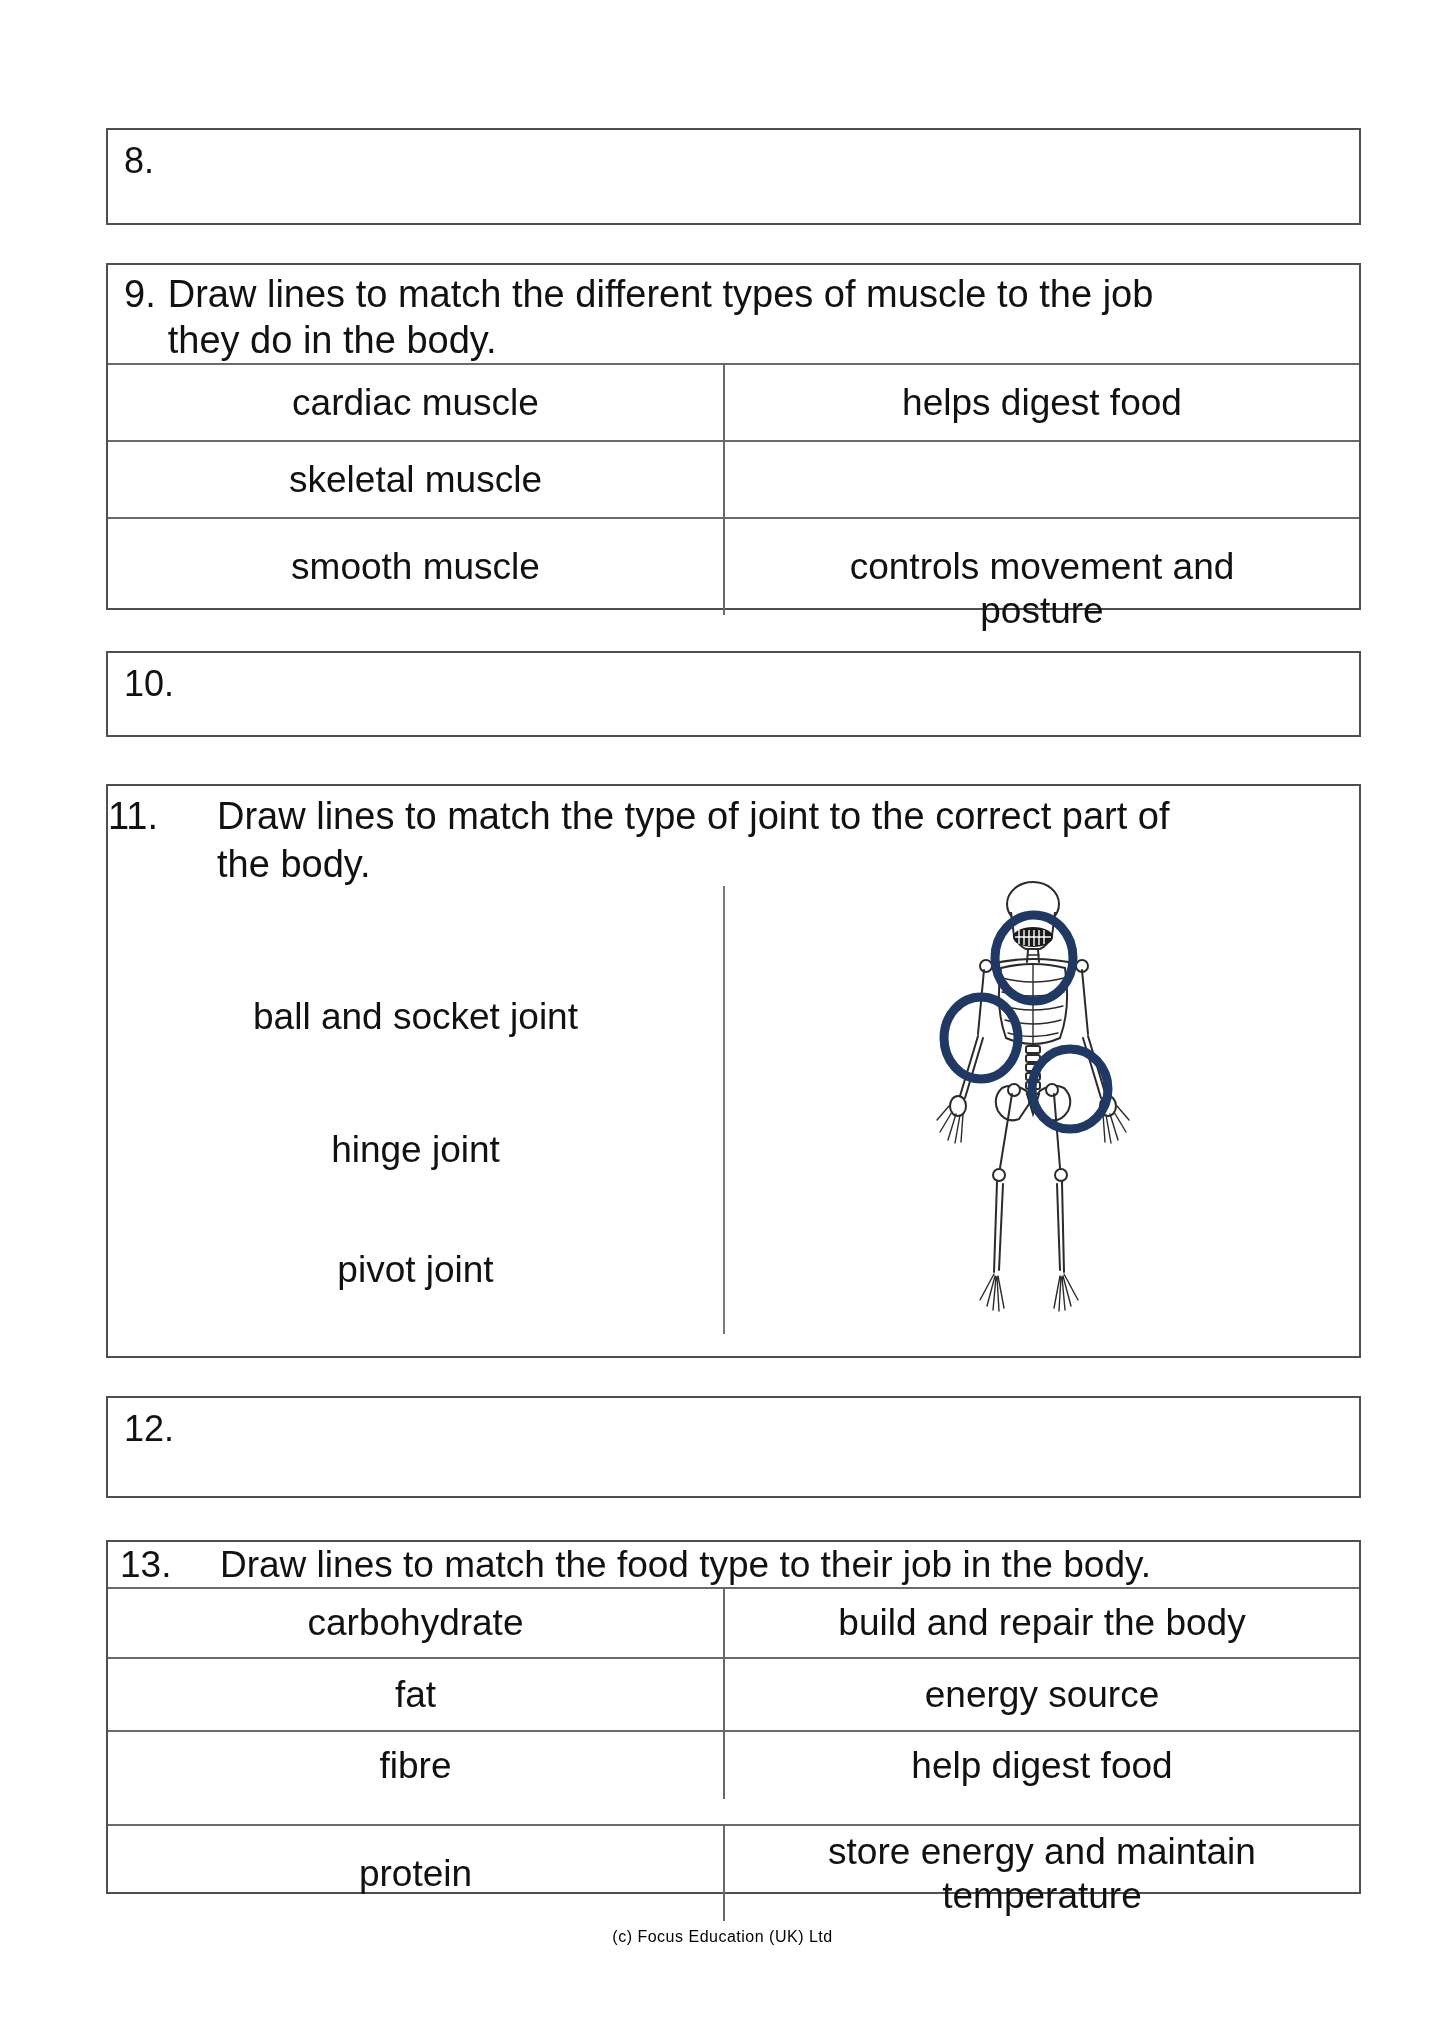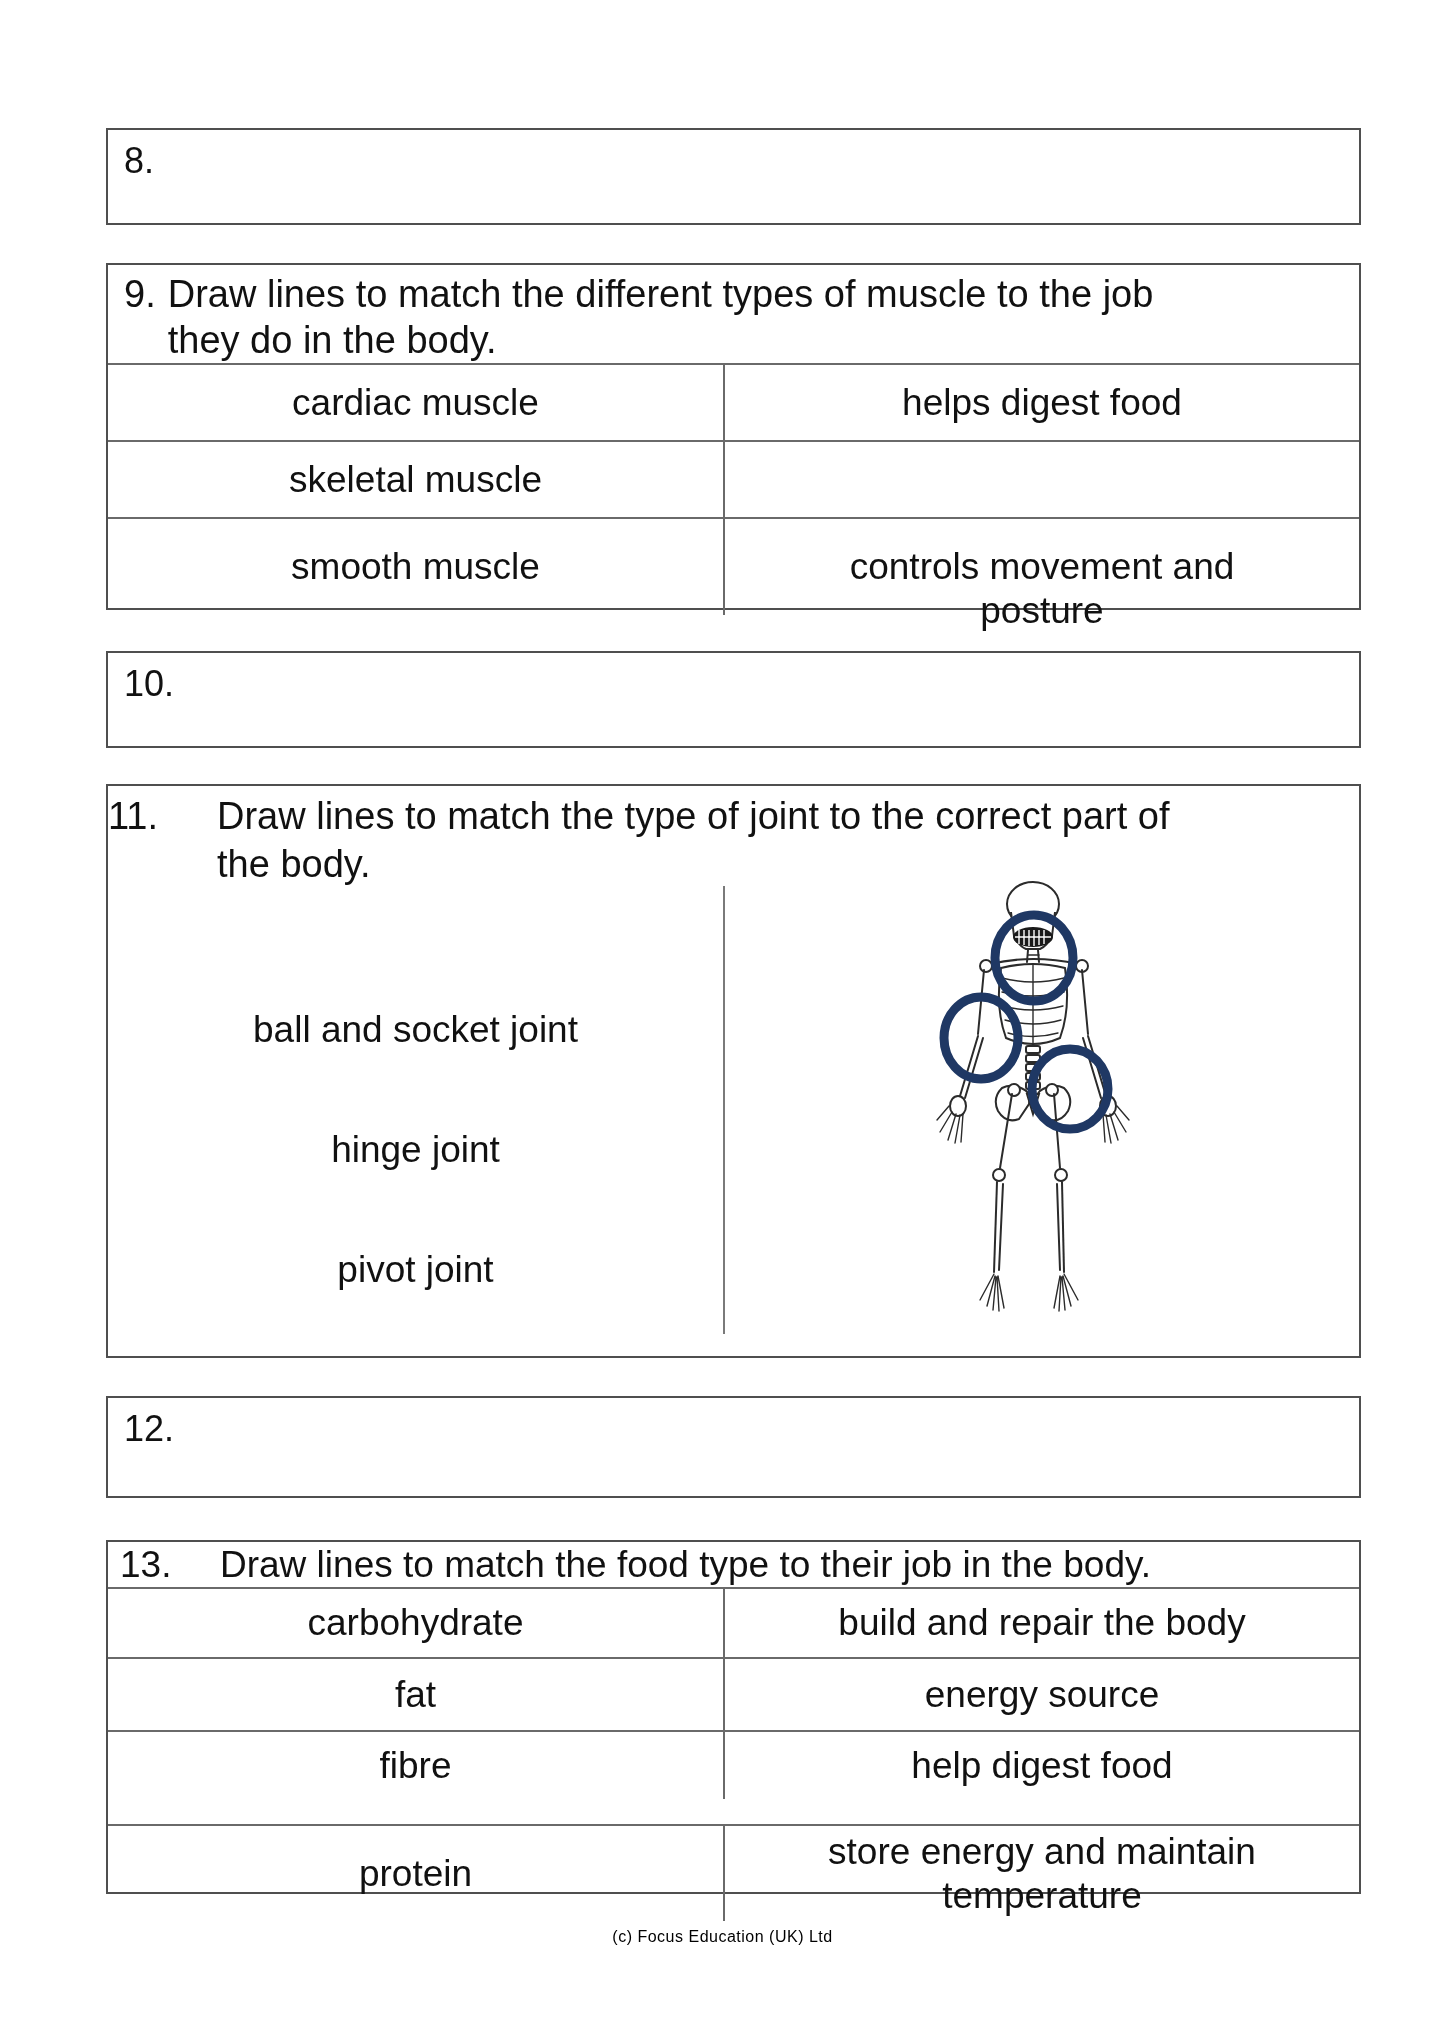--- a/index.html
+++ b/index.html
@@ -6,21 +6,21 @@
   .page {
     position:relative; width:1445px; height:2043px; background:#ffffff;
     font-family:"Liberation Sans", sans-serif; color:#111111; overflow:hidden;
   }
   .box {
     position:absolute; left:106px; width:1255px; box-sizing:border-box;
     border:2px solid #4f4f4f; background:#ffffff;
   }
   #box8  { top:128px;  height:97px;  }
   #box9  { top:263px;  height:347px; }
-  #box10 { top:651px;  height:97px;  }
+  #box10 { top:651px;  height:86px;  }
   #box11 { top:784px;  height:574px; }
   #box12 { top:1396px; height:102px; }
   #box13 { top:1540px; height:354px; }
 
   .qnum-only { font-size:36px; padding:10px 0 0 16px; }
 
   .qtitle { display:flex; align-items:flex-start; font-size:38px; line-height:46px; padding-top:6px; }
   .qtitle .qn  { flex:0 0 auto; }
   #box9  .qtitle { padding-left:16px; }
   #box9  .qtitle .qn { margin-right:12px; }
@@ -39,21 +39,21 @@
 
   #box13 .title-row { display:flex; align-items:center; height:45px; font-size:37px; padding-left:12px; }
   #box13 .title-row .qn { width:100px; flex:0 0 auto; }
   .t13 .r1 { height:70px; }
   .t13 .r2 { height:73px; }
   .t13 .r3 { height:69px; }
   .t13 .r4 { height:97px;margin-top:25px; }
 
   .jlabel { position:absolute; left:0; width:615px; height:46px; line-height:46px;
             text-align:center; font-size:37px; }
-  #jlabel-ball  { top:221px; }
+  #jlabel-ball  { top:208px; }
   #jlabel-hinge { top:341px; }
   #jlabel-pivot { top:461px; }
 
   .vdivider { position:absolute; left:615px; top:100px; width:2px; height:448px; background:#7a7a7a; }
 
   .skeleton-wrap { position:absolute; left:794px; top:94px; width:262px; height:442px; }
 
   .footer { position:absolute; left:0; top:1928px; width:100%; text-align:center;
             font-size:16px; letter-spacing:0.5px; color:#000000; }
 

